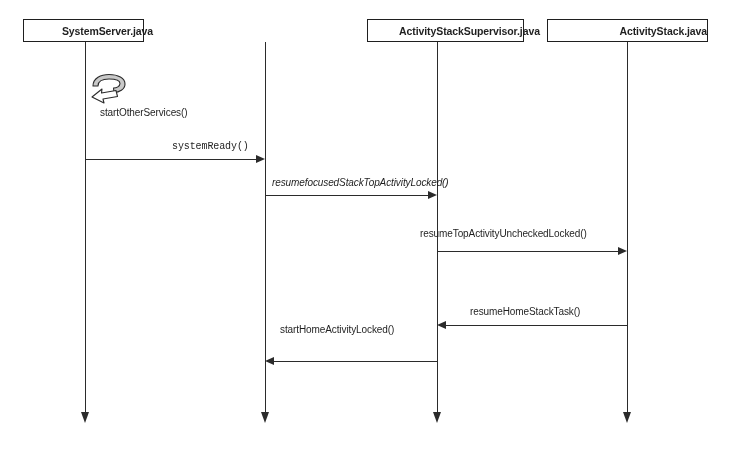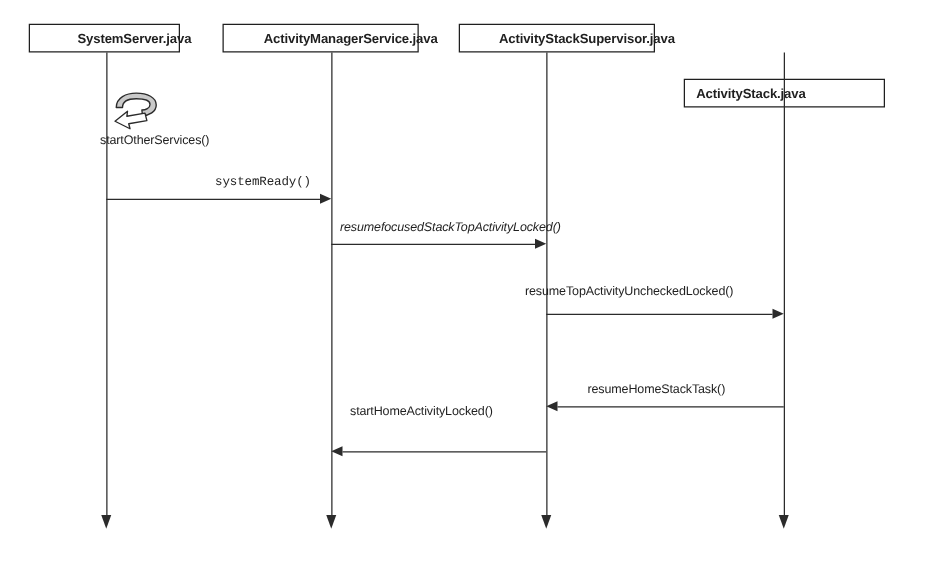--- a/index.html
+++ b/index.html
@@ -29,21 +29,21 @@
     background: var(--box-fill);
     display: flex;
     align-items: center;
     justify-content: center;
     font-weight: bold;
     font-size: 10.5px;
     white-space: nowrap;
     letter-spacing: -0.1px;
     padding-left: 48px;
   }
-  .actor.left-align { justify-content: flex-start; padding-left: 9px; margin-top: 44px; }
+  .actor.left-align { justify-content: flex-end; padding-left: 9px; }
   .lifeline {
     position: absolute;
     top: 42px;
     width: 1px;
     height: 371px;
     background: var(--line);
   }
   .life-arrow {
     position: absolute;
     top: 412px;
@@ -81,23 +81,20 @@
   .loop-icon { position: absolute; left: 88px; top: 71px; }
 </style>
 </head>
 <body>
 
 <div class="canvas">
 
   <div class="actor" style="left:23px; width:121px;">
     <span>SystemServer.java</span>
   </div>
-  <div class="actor" style="left:178px; width:157px;">
-    <span>ActivityManagerService.java</span>
-  </div>
   <div class="actor" style="left:367px; width:157px;">
     <span>ActivityStackSupervisor.java</span>
   </div>
   <div class="actor left-align" style="left:547px; width:161px;">
     <span>ActivityStack.java</span>
   </div>
 
   <div class="lifeline" style="left:85px;"></div>
   <div class="lifeline" style="left:265px;"></div>
   <div class="lifeline" style="left:437px;"></div>
@@ -105,21 +102,21 @@
 
   <div class="life-arrow" style="left:81px;"></div>
   <div class="life-arrow" style="left:261px;"></div>
   <div class="life-arrow" style="left:433px;"></div>
   <div class="life-arrow" style="left:623px;"></div>
 
   <svg class="loop-icon" width="44" height="36" viewBox="0 0 44 36">
     <path d="M5,15 C5,7 13,3.5 21,3.5 C30,3.5 37,7 37,13 C37,18.5 31,21.5 26,21.5 L25.5,17 C28.5,17 32,15.5 32,12.5 C32,8.5 26,8 21,8 C15,8 10,9.5 10,15 Z" style="fill:var(--loop-fill); stroke:var(--line); stroke-width:1.1; stroke-linejoin:round;"></path>
     <path d="M4,26 L14,18 L13.5,22 L28,19.5 L29.5,25.5 L15,28 L16,32 Z" style="fill:#ffffff; stroke:var(--line); stroke-width:1.1; stroke-linejoin:round;"></path>
   </svg>
-  <div class="msg-label" style="left:80px; top:107px;">startOtherServices()</div>
+  <div class="msg-label" style="left:100px; top:107px;">startOtherServices()</div>
 
   <div class="msg-label" style="left:172px; top:141px;font-family:Liberation Mono, monospace;">systemReady()</div>
   <div class="msg-line" style="left:85px; top:159px; width:171px;"></div>
   <div class="head-right" style="left:256px; top:155px;"></div>
 
   <div class="msg-label" style="left:272px; top:177px;font-style:italic;">resumefocusedStackTopActivityLocked()</div>
   <div class="msg-line" style="left:265px; top:195px; width:163px;"></div>
   <div class="head-right" style="left:428px; top:191px;"></div>
 
   <div class="msg-label" style="left:420px; top:228px;">resumeTopActivityUncheckedLocked()</div>

